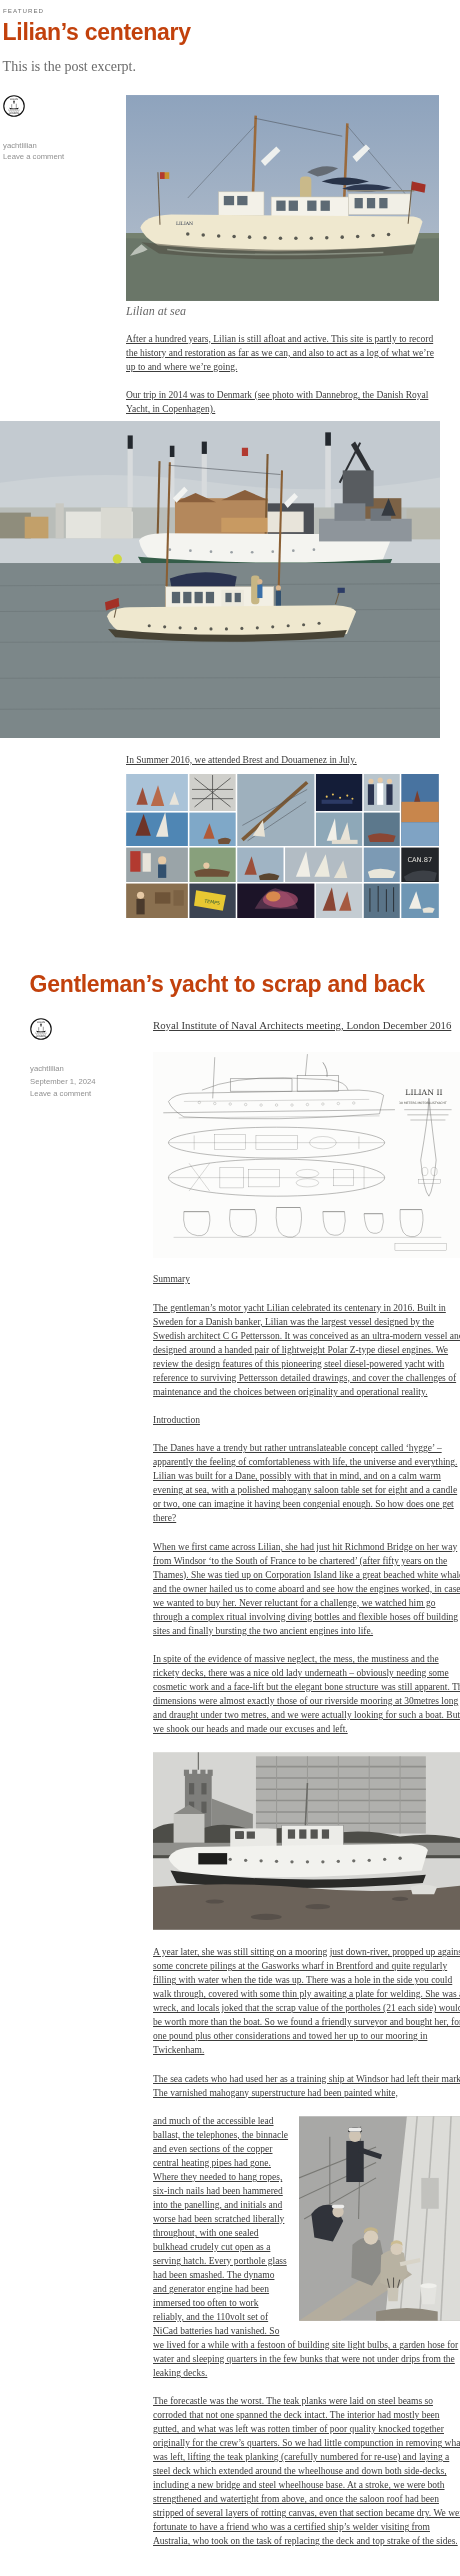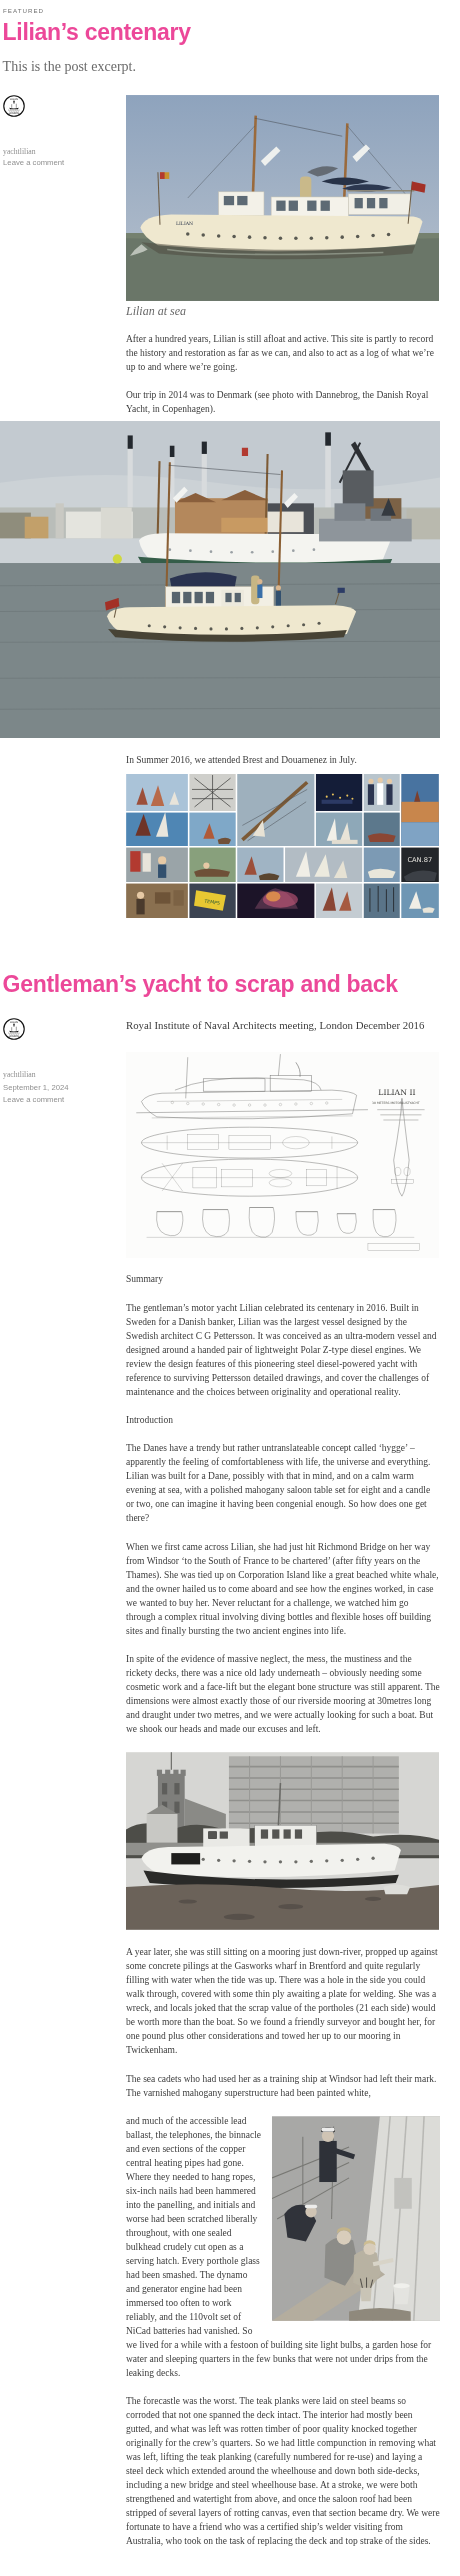--- a/index.html
+++ b/index.html
@@ -2,47 +2,47 @@
 <html style="font-size:8.2px"><head>
 <meta charset="utf-8">
 <style>
   html,body{margin:0;padding:0;background:#fff;}
   .page{width:460px;height:3930px;overflow:hidden;position:relative;background:#fff;
         font-family:"Liberation Serif", serif;}
   
   .kicker{font-family:"Liberation Sans",sans-serif;font-size:6.2px;color:#737373;
           letter-spacing:1px;padding:7.2px 0 0 3.1px;}
   h1.post-title{font-family:"Liberation Sans",sans-serif;font-weight:bold;font-size:23px;
-          color:#ec4899;margin:5.2px 0 0 2.6px;letter-spacing:-0.3px;line-height:1.15;}
+          color:#c2410c;margin:5.2px 0 0 2.6px;letter-spacing:-0.3px;line-height:1.15;}
   .excerpt{font-size:14px;color:#6a6a6a;margin:12.4px 0 0 2.6px;line-height:17.5px;}
   .post-body{position:relative;margin-top:19px;}
   .meta{position:absolute;left:3.1px;top:0;width:88px;font-family:"Liberation Sans",sans-serif;
         font-size:7.7px;color:#909090;line-height:9.8px;}
-  .meta .author{margin-top:27px;font-family:Liberation Serif, serif;}
+  .meta .author{margin-top:21px;}
   .meta .date{margin-top:3.6px;}
   .meta .comment{margin-top:2px;cursor:pointer;}
   
   .content{margin-left:126px;width:314px;font-size:9.5px;line-height:14px;color:#3c3c3c;}
-  .content p{margin:14.4px 0 0 0;}
+  .content p{margin:14.4px 0 0 0;text-decoration:underline;}
   .content p.first{margin-top:0;}
   .subtitle{font-size:10.8px;line-height:15.5px;margin:0;}
   figure{margin:0;padding:0;line-height:0;}
   figure svg{display:block;}
   .full-bleed{margin-left:-126px;width:440px;}
   figcaption{font-size:12px;font-style:italic;color:#686868;line-height:11.3px;margin-top:5.2px;}
   .fig-hero{margin-top:0;}
   .fig-cph{margin-top:5.2px;}
   .fig-collage{margin-top:7.2px;}
   .fig-drawing{margin-top:18.5px;}
   .fig-gas{margin-top:15.5px;}
   .wrap-block{margin-top:14.4px;}
   .wrap-block:after{content:"";display:block;clear:both;}
   .float-right{float:right;margin:2.6px 0 5.2px 9.3px;}
   .wrap-block p{margin:0;}
-  .post2{margin-top:53px;}
+  .post2{margin-top:53px;padding-left:27px;}
   .gap40{margin-top:20.6px;}
 </style>
 </head>
 <body>
 
 <div class="page">
 
   <article>
     <div class="kicker">FEATURED</div>
     <h1 class="post-title">Lilian’s centenary</h1>

